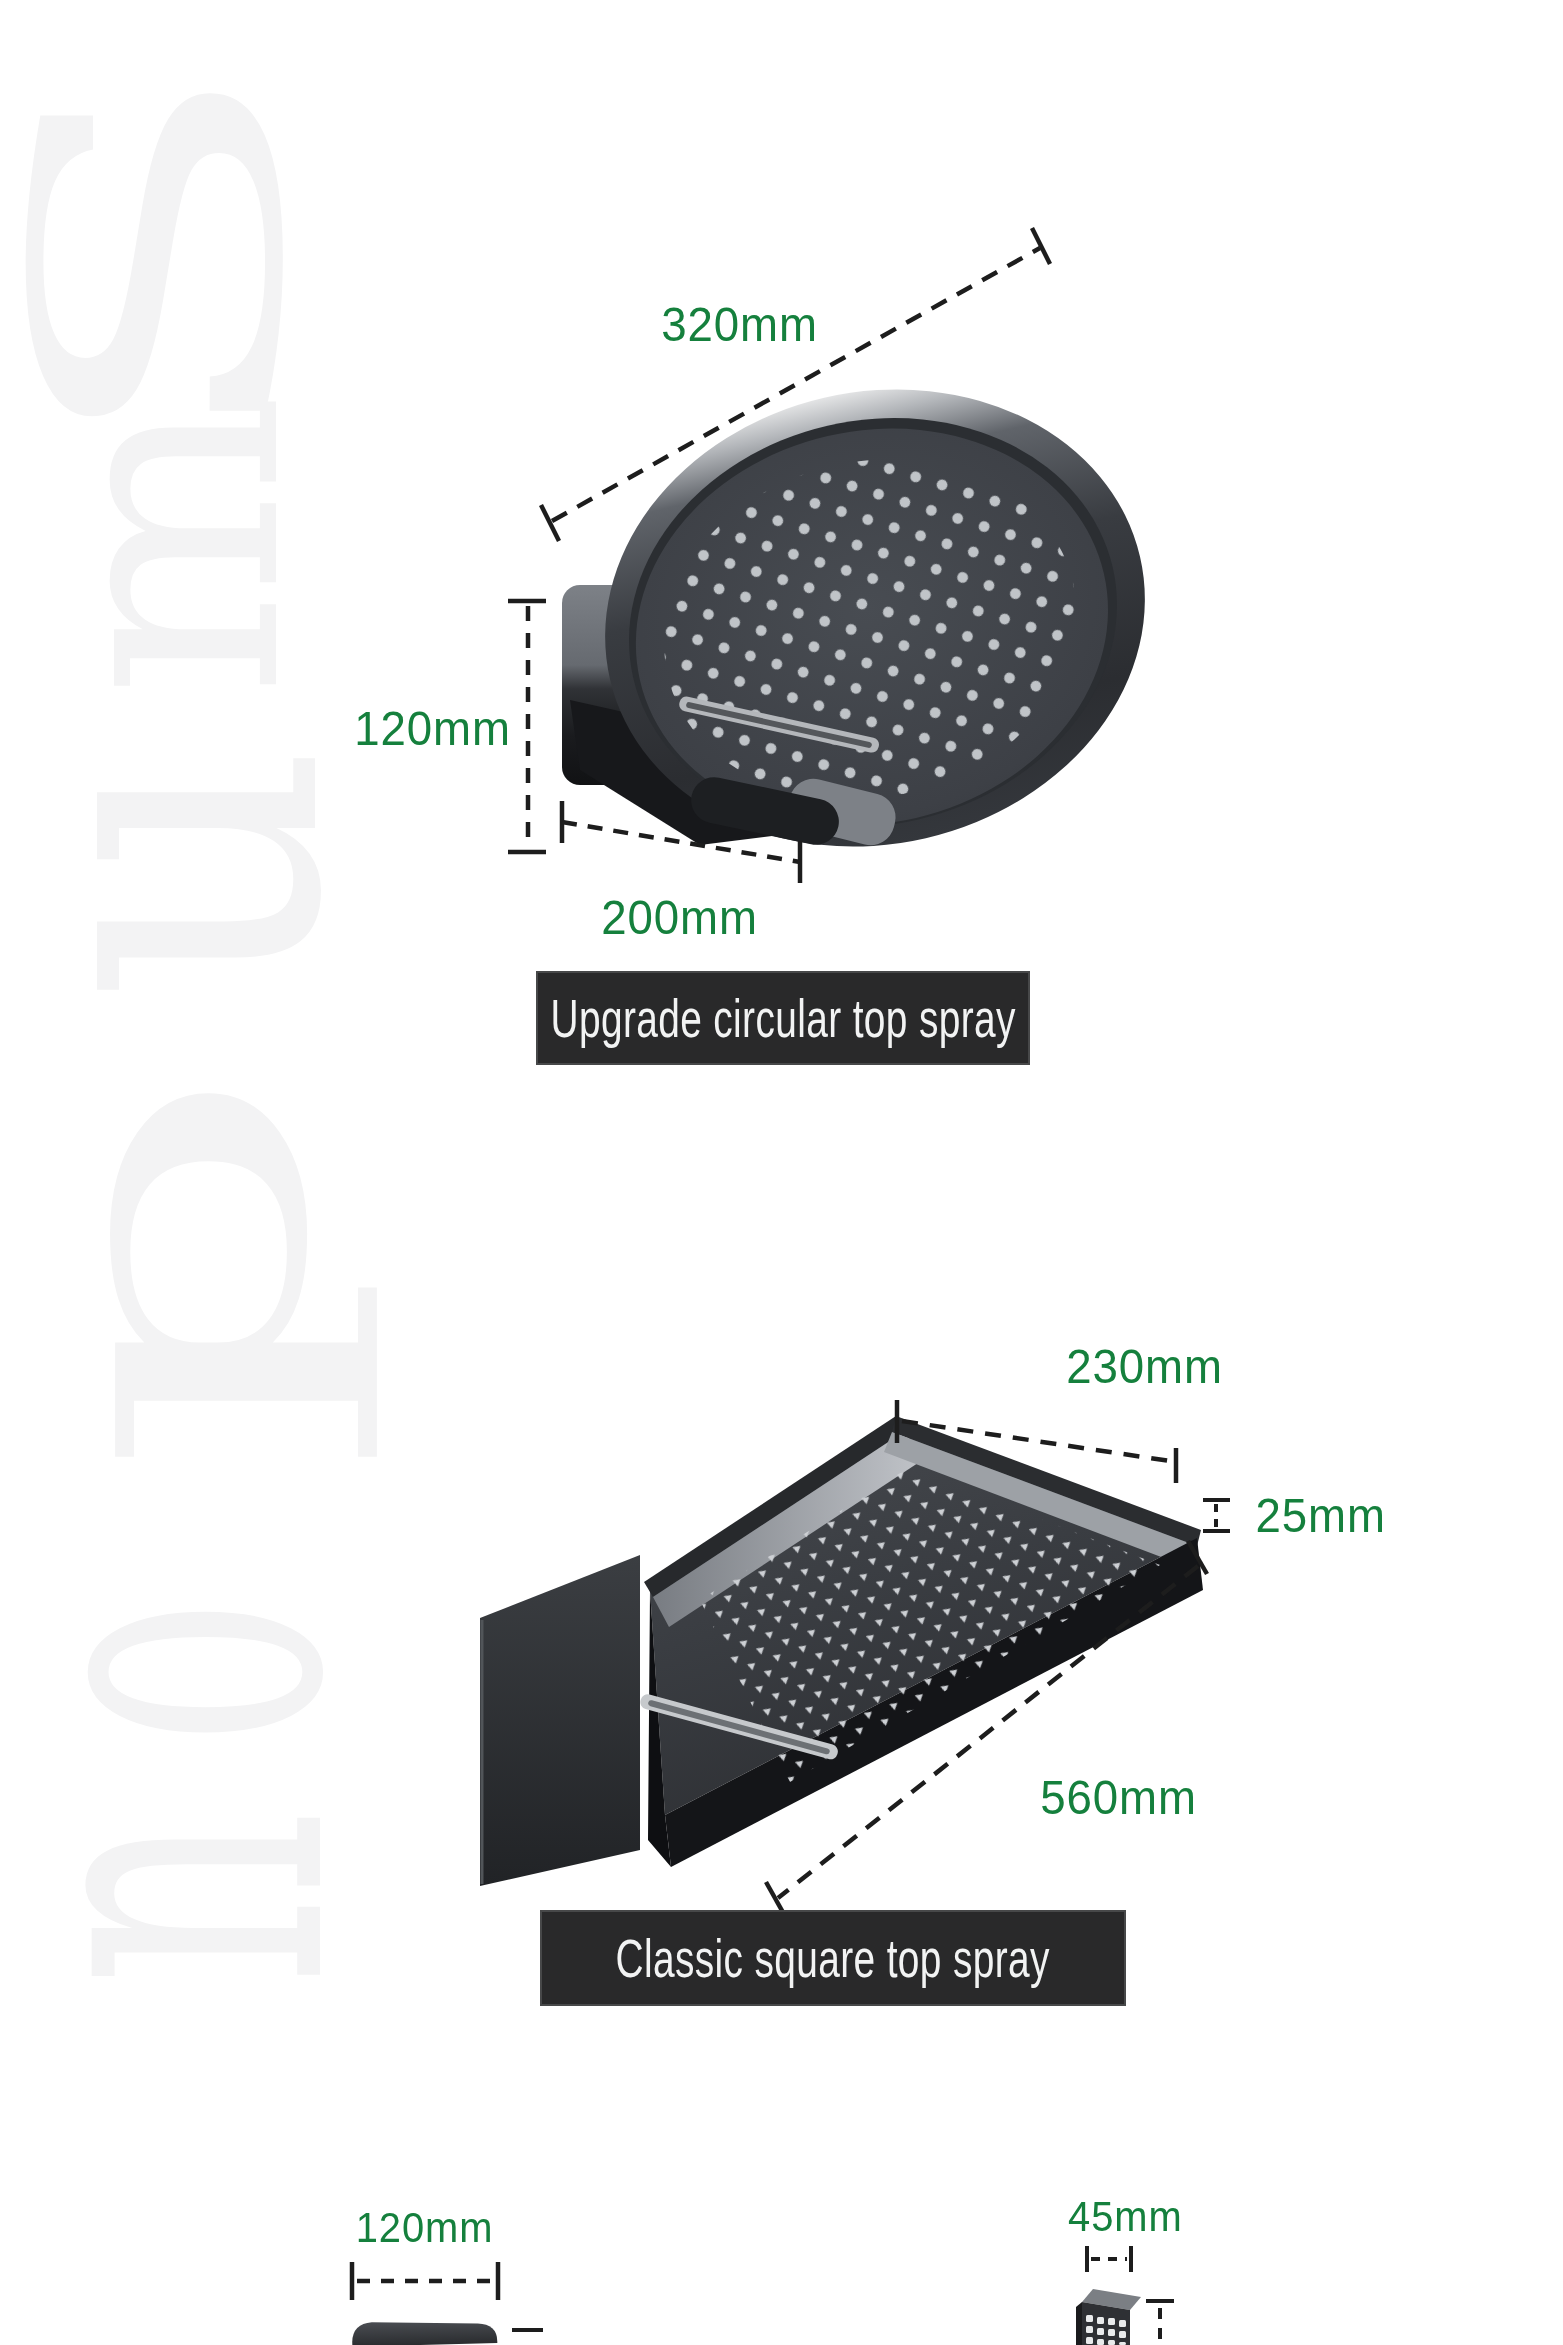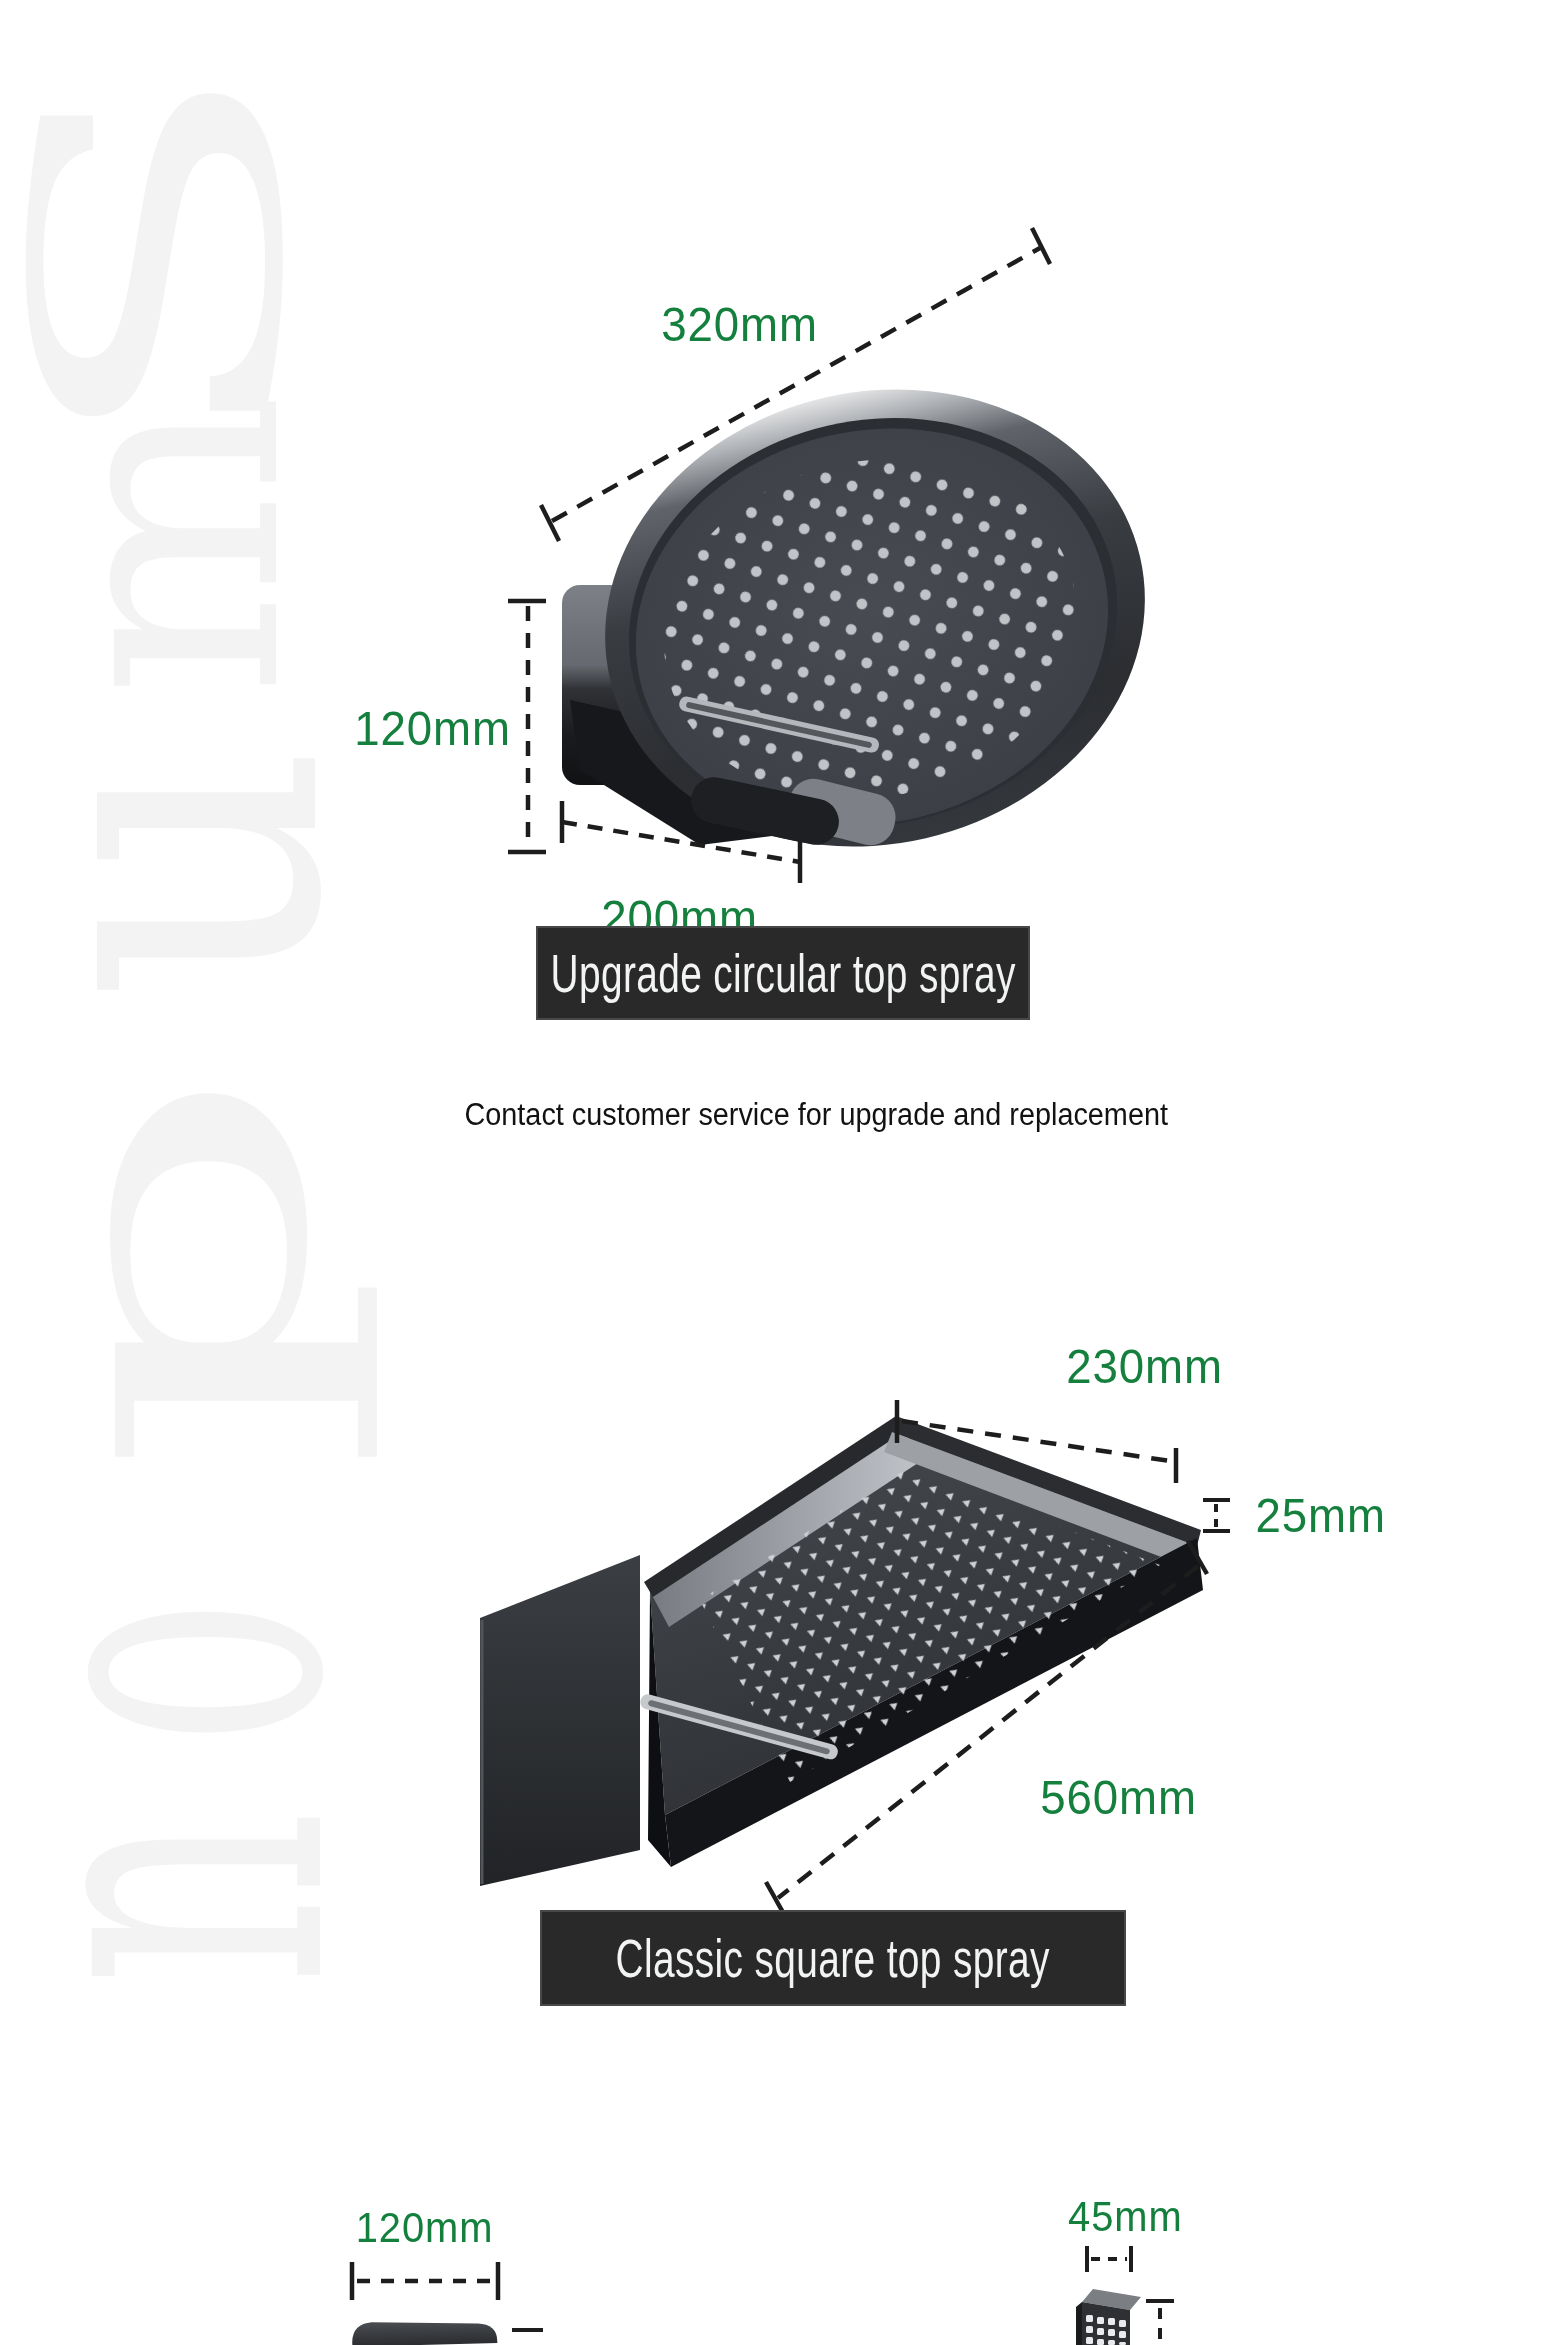--- a/index.html
+++ b/index.html
@@ -32,21 +32,21 @@
   #dim230 {left:1060px;top:1343px;width:170px}
   #dim25  {left:1252px;top:1492px;width:170px}
   #dim560 {left:1034px;top:1774px;width:170px}
   #dim120b{left:350px;top:2207px;width:150px}
   #dim45  {left:1055px;top:2196px;width:140px}
 
   
   .banner{position:absolute;background:#29292a;border:2px solid #474849;box-sizing:border-box;
           display:flex;align-items:center;justify-content:center;color:#f2f3f3}
   .banner>span{font-size:54px;white-space:nowrap;transform:scaleX(.72);letter-spacing:.5px}
-  #banner1{left:536px;top:926px;width:494px;height:94px}
+  #banner1{left:536px;top:971px;width:494px;height:94px}
   #banner2{left:540px;top:1910px;width:586px;height:96px}
 
   .note{position:absolute;color:#121212;font-size:31px;text-align:center;white-space:nowrap}
   .note>span{display:inline-block;transform:scaleX(.93)}
   #note1{left:438px;top:1097px;width:744px}
 </style>
 </head>
 <body>
 
 <div class="page">
@@ -213,20 +213,17 @@
   <div class="dim" id="dim200"><span>200mm</span></div>
   <div class="dim" id="dim230"><span>230mm</span></div>
   <div class="dim left" id="dim25"><span>25mm</span></div>
   <div class="dim" id="dim560"><span>560mm</span></div>
   <div class="dim small" id="dim120b"><span>120mm</span></div>
   <div class="dim small" id="dim45"><span>45mm</span></div>
 
   <div class="banner" id="banner1">
     <span>Upgrade circular top spray</span>
   </div>
-  <div class="note" id="note1">
-    <span>Contact customer service for upgrade and replacement</span>
-  </div>
   <div class="banner" id="banner2">
     <span>Classic square top spray</span>
   </div>
 
 </div>
 
 </body></html>

